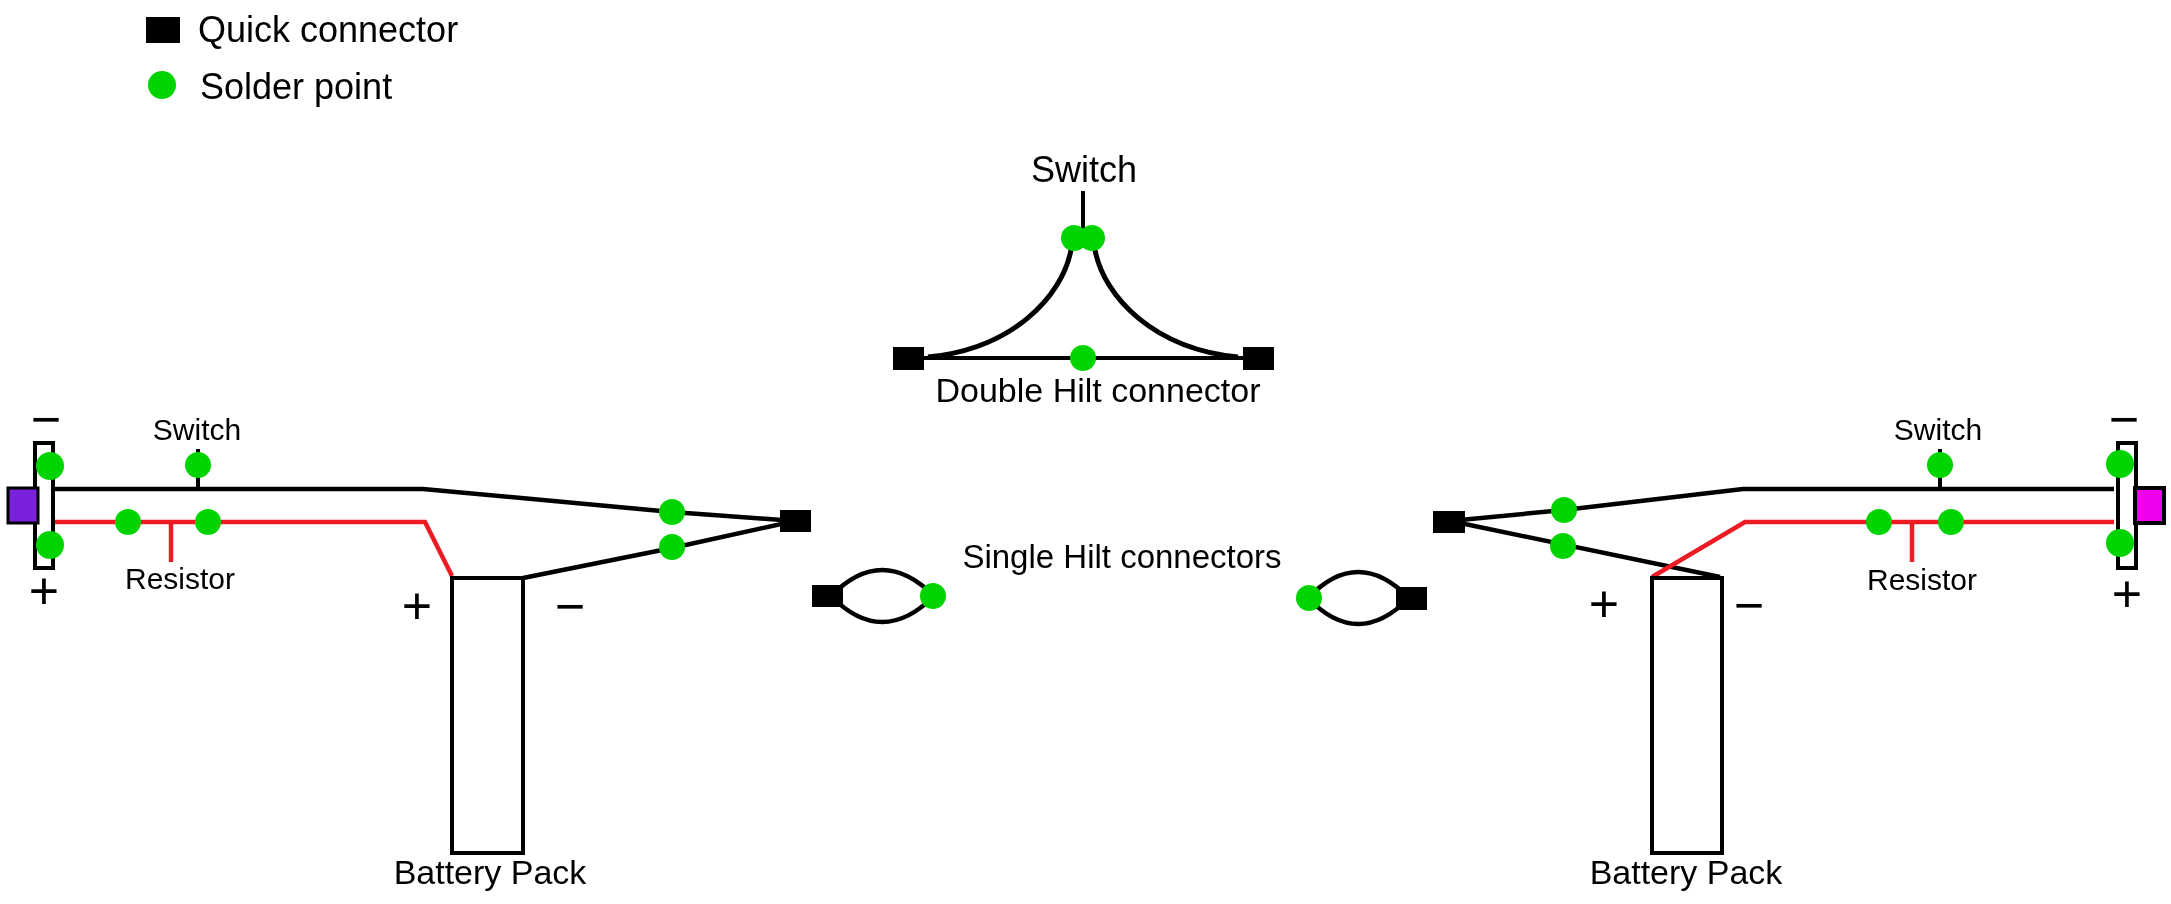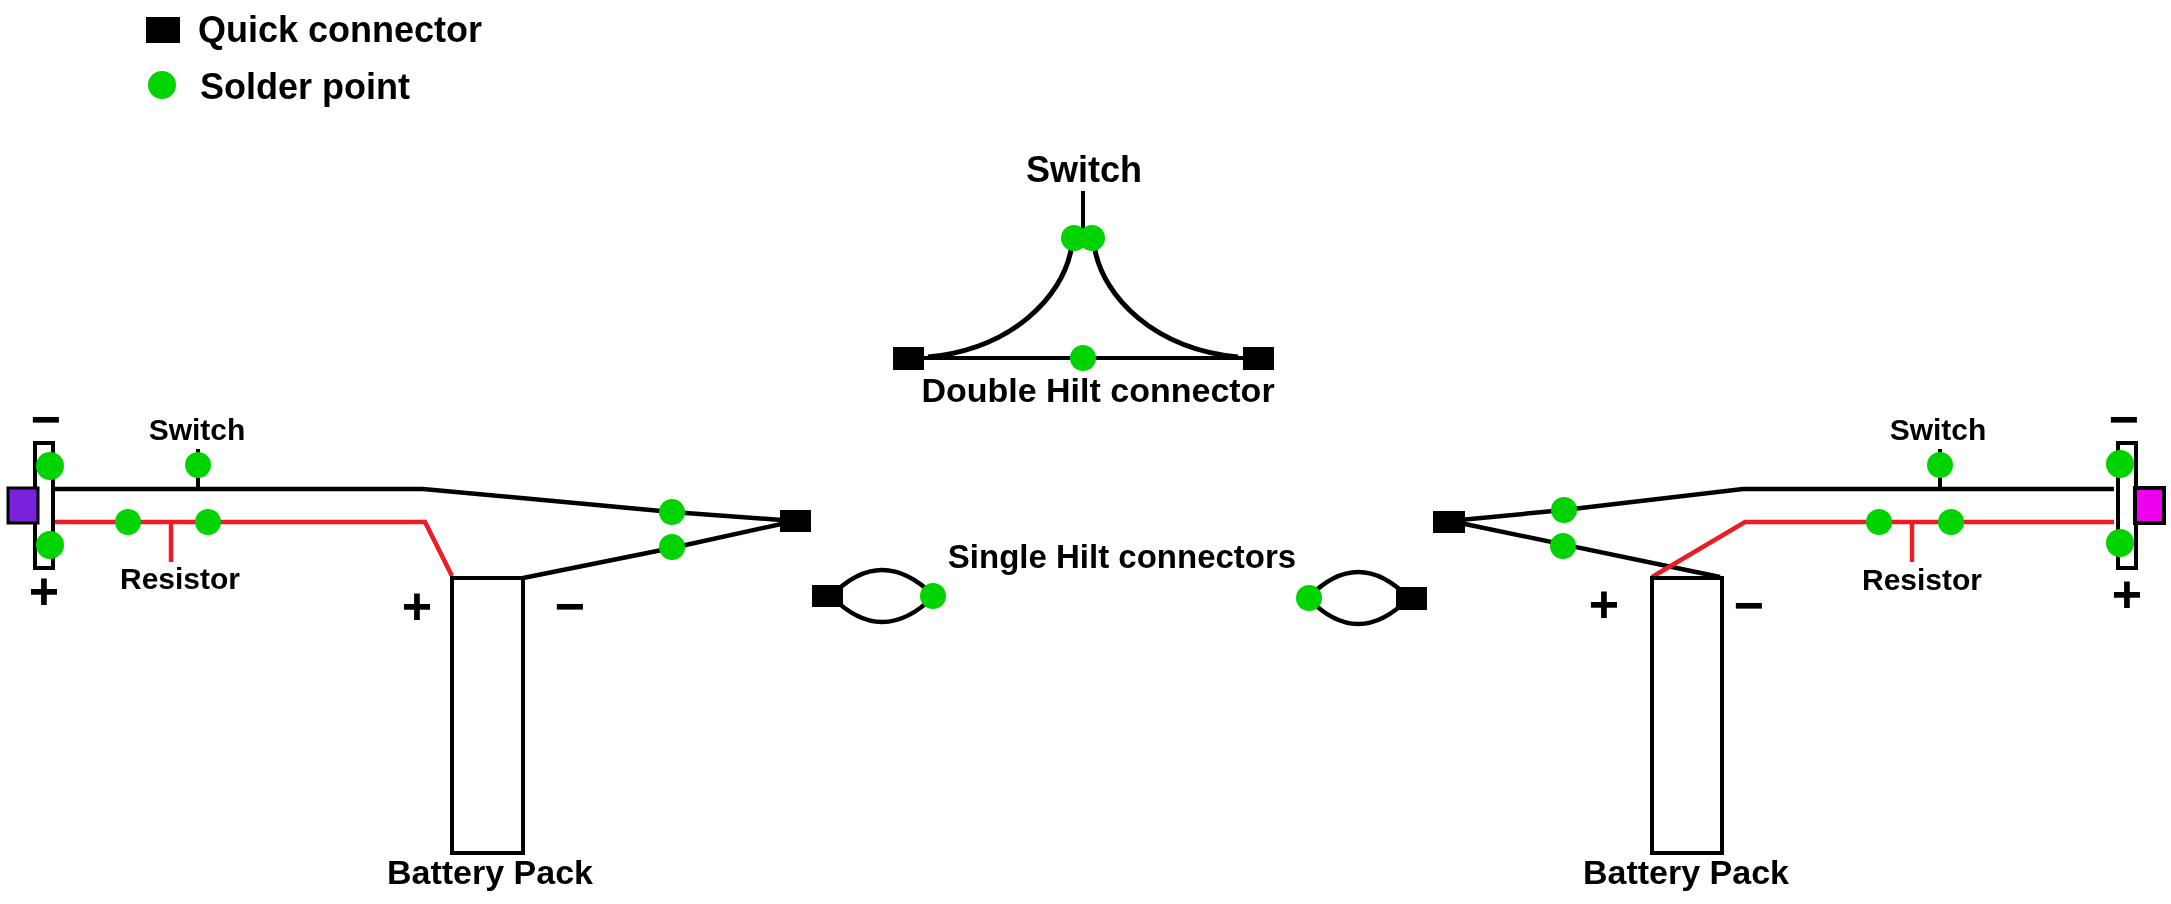--- a/index.html
+++ b/index.html
@@ -1,16 +1,16 @@
 <!DOCTYPE html>
 <html style="--bg: #ffffff; --wire-black: #000000; --wire-red: #ed1c24; --solder-green: #00d400; --led-left: #7a22db; --led-right: #ee00ee;"><head>
 <meta charset="utf-8">
 <style>
   html,body{margin:0;padding:0;background:#ffffff;}
-  .stage{width:2171px;height:904px;position:relative;background:var(--bg,#fff);font-weight:bold;}
+  .stage{width:2171px;height:904px;position:relative;background:var(--bg,#fff);}
   svg{display:block;}
   .lbl{font-family:"Liberation Sans",sans-serif;fill:#000;}
   .t36{font-size:36px;}
   .t34{font-size:34px;}
   .t33{font-size:33px;}
   .t30{font-size:30px;}
   .sign{font-family:"Liberation Sans",sans-serif;font-size:52px;fill:#000;}
   .mid{text-anchor:middle;}
   .wire{stroke:var(--wire-black,#000);stroke-width:4.5;fill:none;}
   .wire-thin{stroke:var(--wire-black,#000);stroke-width:4;fill:none;}

